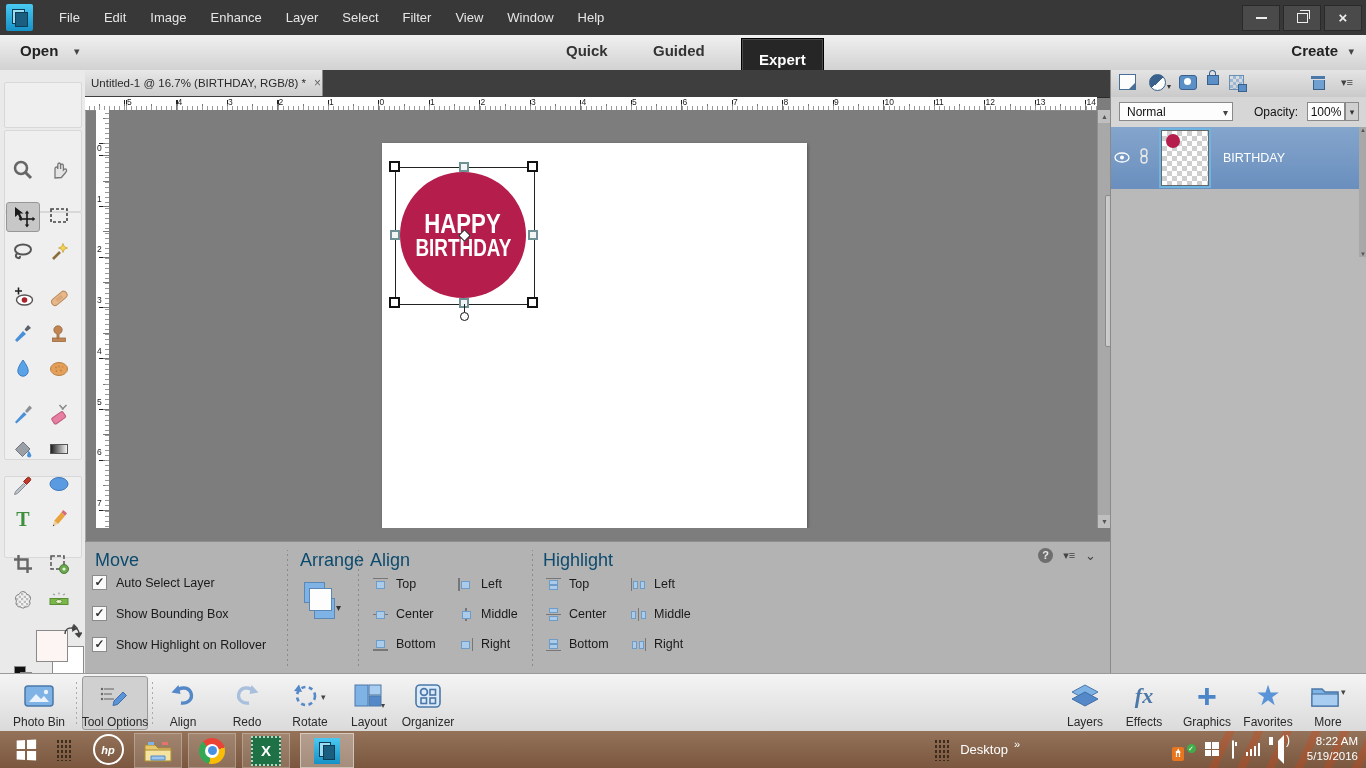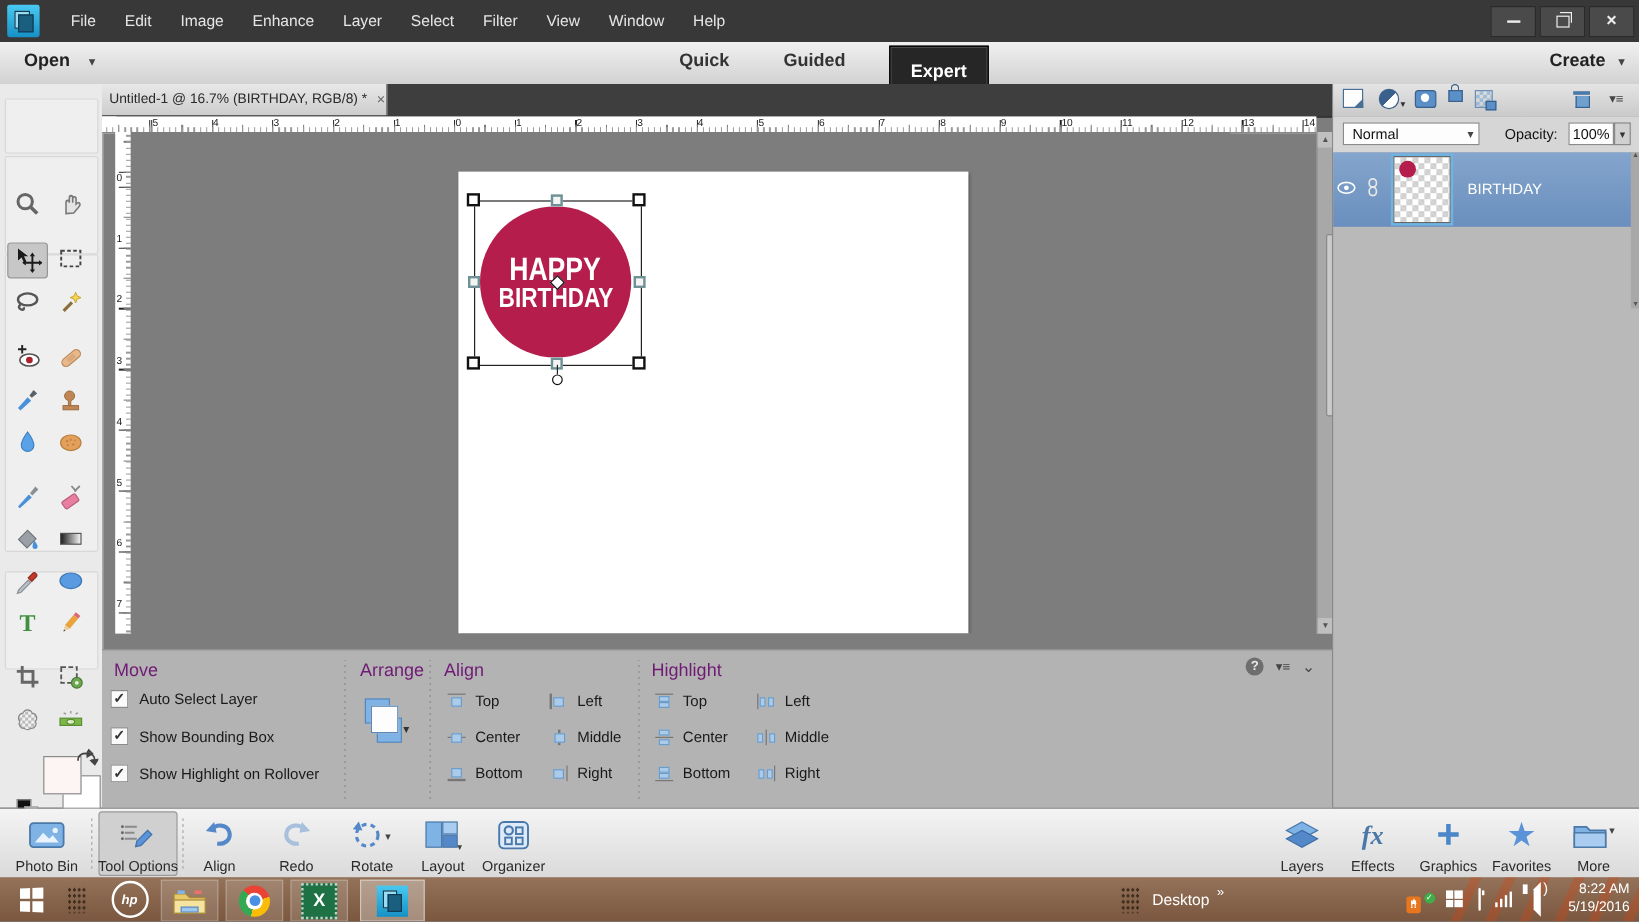--- a/index.html
+++ b/index.html
@@ -81,21 +81,21 @@
   .statuscell{position:absolute;top:0;height:12px;background:#c9c9c9;border:1px solid #979797;font-size:10px;color:#222;text-align:center;line-height:12px;box-sizing:border-box;}
   .statusplay{position:absolute;top:1px;font-size:9px;color:#111;}
   .hscroll{position:absolute;top:0;height:13px;background:#9e9e9e;}
   .hscroll .arr{position:absolute;top:0;width:13px;height:13px;color:#444;font-size:7px;text-align:center;line-height:13px;background:#b5b5b5;}
   .hscroll .thumb{position:absolute;top:1px;height:10px;background:linear-gradient(#d2d2d2,#bcbcbc);border:1px solid #8a8a8a;border-radius:2px;}
   .hscroll .grip{position:absolute;top:2px;font-size:8px;color:#777;letter-spacing:1px;}
 
   
   .tooloptions{position:absolute;left:85px;top:541px;width:1025px;height:132px;background:#b3b3b3;border-top:1px solid #8e8e8e;}
   .tno{font-size:12.5px;color:#1a1a1a;}
-  .sechead{position:absolute;top:8px;font-size:15px;color:#701a75;}
+  .sechead{position:absolute;top:8px;font-size:18px;color:#0c4a6e;}
   .vdots{position:absolute;top:8px;bottom:8px;width:1px;background-image:repeating-linear-gradient(0deg,#8a8a8a 0 2px,transparent 2px 5px);}
   .cbrow{position:absolute;left:7px;display:flex;align-items:center;}
   .cb{width:13px;height:13px;background:#fafafa;border:1px solid #8a8a8a;font-size:12px;line-height:12px;text-align:center;color:#333;font-weight:bold;}
   .cbl{margin-left:9px;font-size:12.5px;color:#1a1a1a;}
   .arrangeicon{position:absolute;left:217px;top:38px;width:44px;height:46px;}
   .arrangeicon .sq{position:absolute;border:1px solid #5b87b5;}
   .alitem{position:absolute;display:flex;align-items:center;}
   .alico{width:15px;height:13px;position:relative;margin-right:8px;}
   .alico .blue{position:absolute;background:#aacbe9;border:1px solid #6d9cc8;width:7px;height:6px;}
   .alico .bar{position:absolute;background:#777;}

